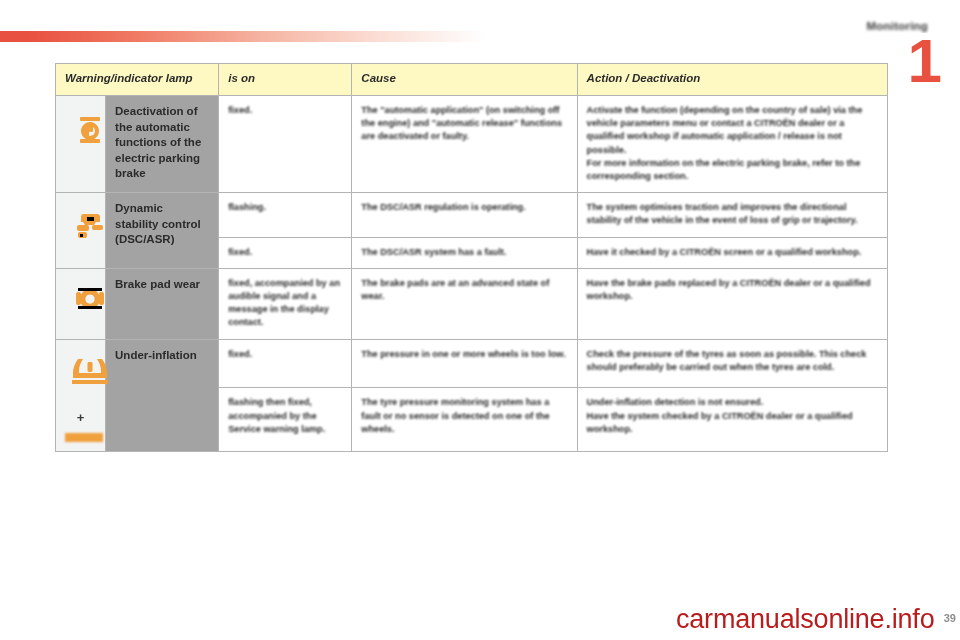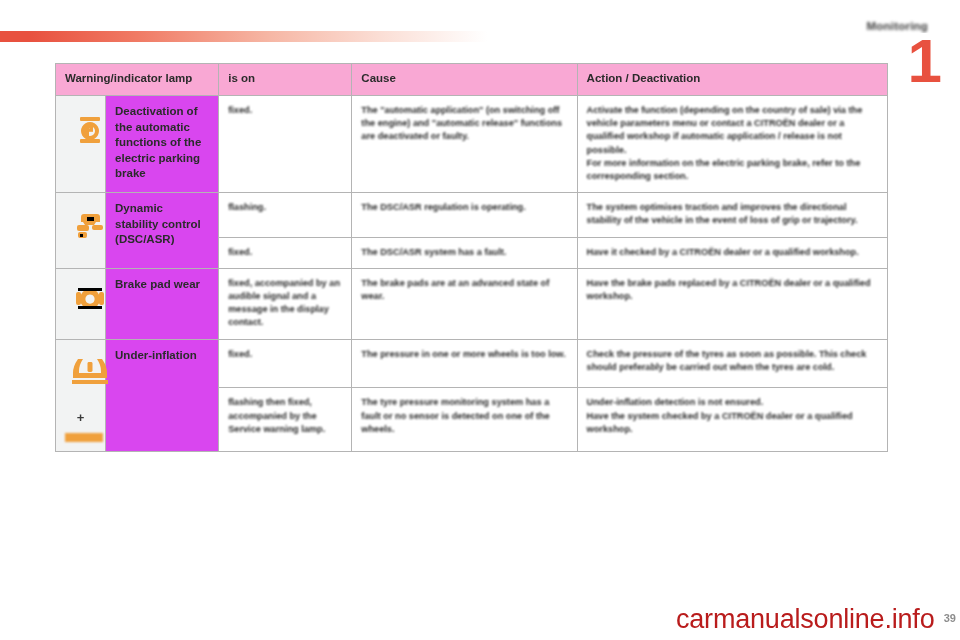--- a/index.html
+++ b/index.html
@@ -68,43 +68,44 @@
     border-collapse: collapse;
     table-layout: fixed;
   }
   table.manual-table td, table.manual-table th {
     border: 1px solid #b4b4b4;
     vertical-align: top;
     padding: 8px 9px 9px 9px;
     text-align: left;
   }
   thead th {
-    background: #f9a8d4;
+    background: #fef9c3;
     font-size: 11.5px;
     font-weight: bold;
     color: #2b2b2b;
     padding-top: 9px;
     padding-bottom: 9px;
     height: 14px;
+    font-style: italic;
   }
   .col-icon   { width: 50px; }
   .col-lamp   { width: 113px; }
   .col-ison   { width: 133px; }
   .col-cause  { width: 225px; }
   .col-action { width: 310px; }
 
   td.icon-cell {
     background: #f2f3f3;
     padding: 0;
     text-align: center;
     vertical-align: top;
     border-right: 1px solid #b4b4b4;
   }
   td.lamp-cell {
-    background: #d946ef;
+    background: #a3a3a3;
     font-size: 11.5px;
     font-weight: bold;
     line-height: 15.5px;
     color: #2b2b2b;
   }
   td.body-cell {
     background: #ffffff;
     font-size: 9.2px;
     font-weight: bold;
     line-height: 13.2px;
@@ -251,21 +252,21 @@
       </tr>
 
       <tr>
         <td class="body-cell">
             <span class="blurtext">fixed.</span>
           </td>
         <td class="body-cell">
             <span class="blurtext">The DSC/ASR system has a fault.</span>
           </td>
         <td class="body-cell">
-            <span class="blurtext">Have it checked by a CITROËN dealer or a qualified workshop.</span>
+            <span class="blurtext">Have it checked by a CITROËN screen or a qualified workshop.</span>
           </td>
       </tr>
 
       <tr>
         <td class="icon-cell">
           <span class="lampbox">
             <svg width="34" height="30" viewBox="0 0 34 30" aria-hidden="true">
               <g fill="#f0a03c">
                 <path d="M17 3 a10 10 0 1 0 0.001 0 Z M17 8.5 a4.6 4.6 0 1 1 -0.001 0 Z"></path>
                 <rect x="3" y="6" width="5" height="13" rx="2"></rect>

